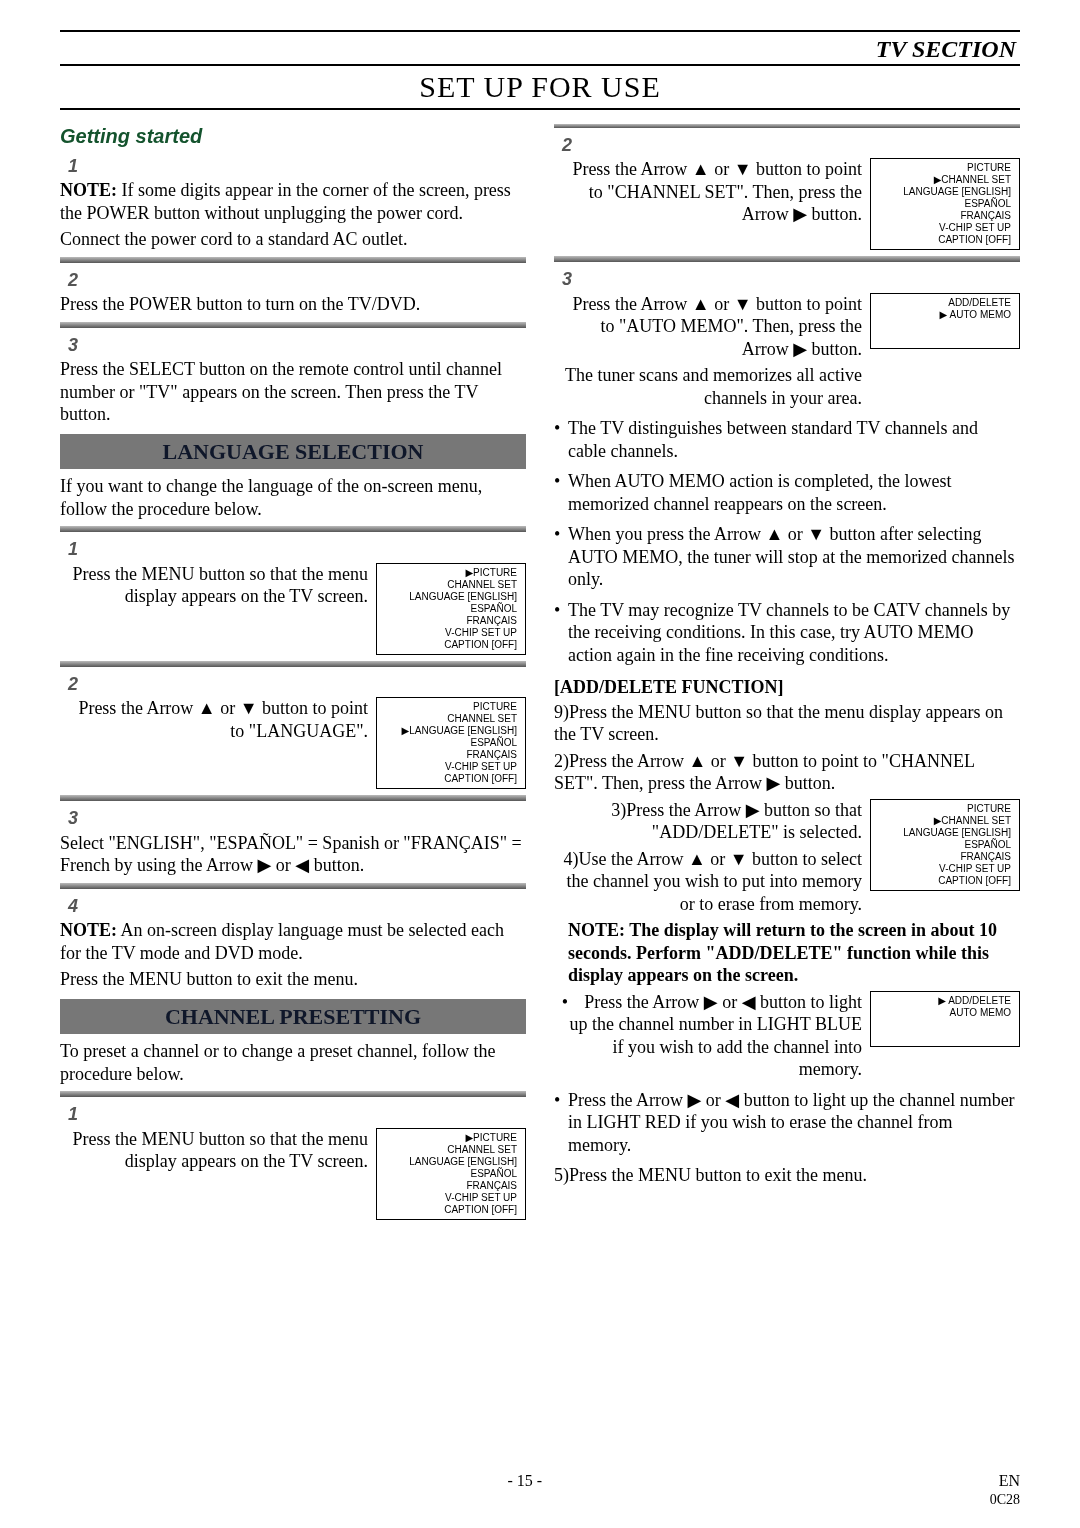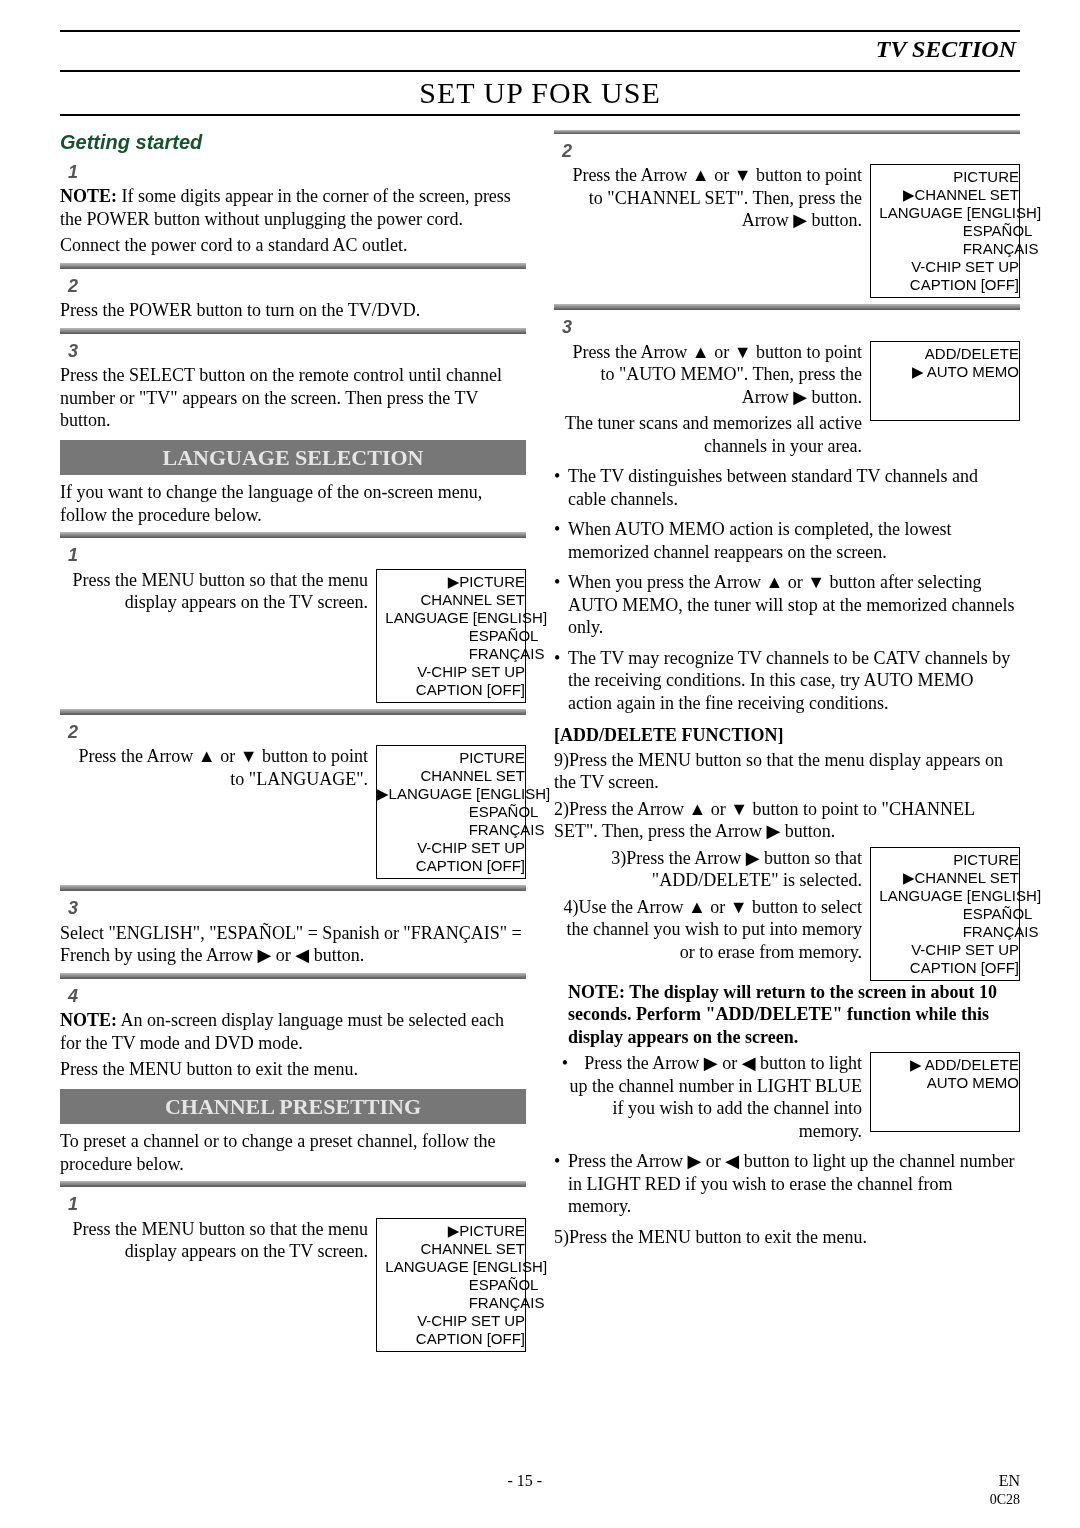--- a/index.html
+++ b/index.html
@@ -16,21 +16,21 @@
   .topline {
     border-top: 2px solid #000;
     margin-bottom: 2px;
   }
   .tv-section {
     font-style: italic;
     font-weight: bold;
     font-size: 24px;
     text-align: right;
     padding-right: 4px;
-    margin-bottom: 6px;
+    margin-bottom: 0;
   }
   .section-title-wrap {
     border-top: 2px solid #000;
     border-bottom: 2px solid #000;
     padding: 2px 0 2px 0;
     text-align: center;
     margin-bottom: 8px;
   }
   .section-title {
     font-size: 30px;
@@ -70,41 +70,41 @@
   .step-sep {
     height: 6px;
     margin: 6px 0;
     background: linear-gradient(#bbb, #555);
   }
   .step-sep.thin {
     height: 4px;
   }
   .banner {
     background: #777;
-    color: #e5e5e5;
+    color: #0f172a;
     font-family: "Times New Roman", Times, serif;
     font-size: 22px;
     font-weight: bold;
     text-align: center;
     padding: 4px 0;
     margin: 8px 0 6px 0;
   }
   .row-flex {
     display: flex;
     gap: 8px;
     align-items: flex-start;
     text-align: right;
   }
   .row-flex .text { flex: 1 1 auto; }
   .menu-box {
     border: 1px solid #000;
     font-family: Arial, Helvetica, sans-serif;
-    font-size: 15px;
+    font-size: 10px;
     line-height: 1.2;
-    padding: 3px 0;
+    padding: 3px 8px;
     white-space: pre;
     display: inline-block;
     min-width: 150px;
   }
   .bullet-list { margin: 4px 0 4px 0; }
   .bullet-item { display: flex; margin-bottom: 4px; }
   .bullet-item .dot { width: 14px; flex: 0 0 14px; }
   .bullet-item .txt { flex: 1 1 auto; }
   .numitem { margin-bottom: 4px; }
   .indent { padding-left: 14px; font-weight: bold; }

